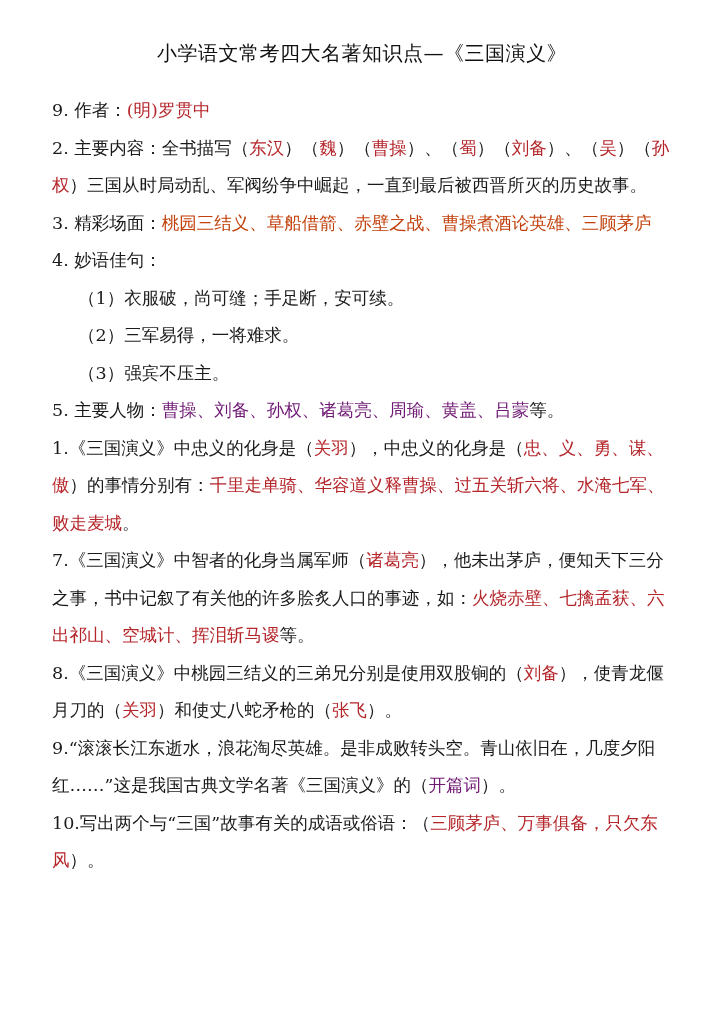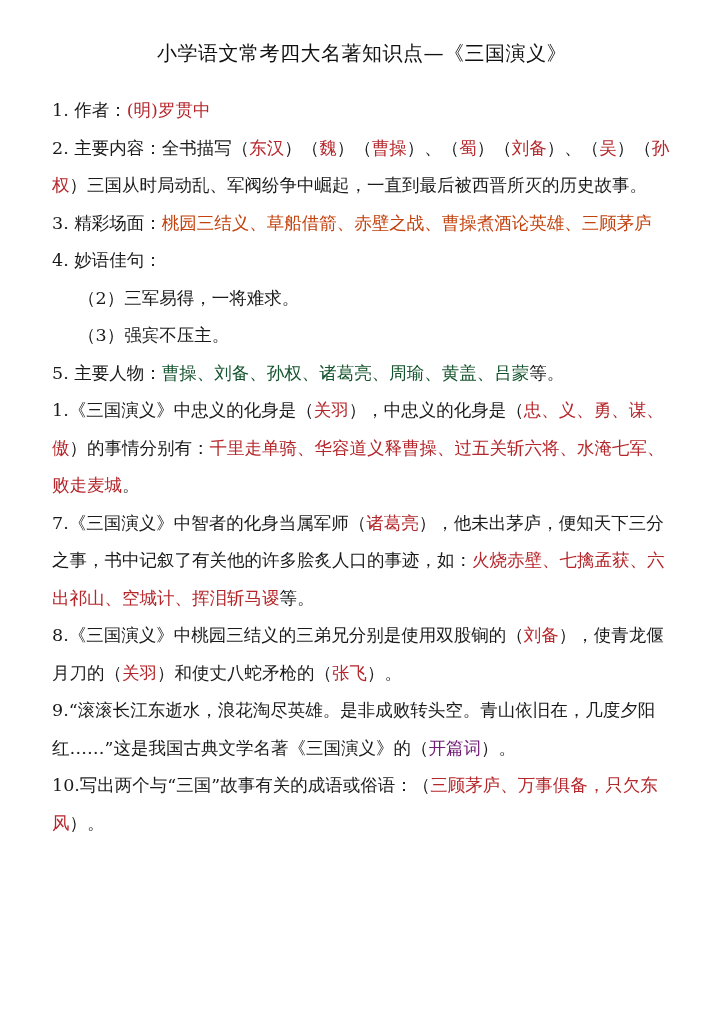--- a/index.html
+++ b/index.html
@@ -20,26 +20,27 @@
   .item { margin: 0; }
   .sub { padding-left: 26px; }
   .red { color: #b5262b; }
 </style>
 </head>
 <body>
 
 <div class="page">
   <div class="title">小学语文常考四大名著知识点—《三国演义》</div>
   <div class="content" id="content">
-      <p class="item"><span>1.  作者：</span><span class="red" style="color: rgb(181, 38, 43);">(明)罗贯中</span></p>
+      <p class="item"><span>9.  作者：</span><span class="red" style="color: rgb(181, 38, 43);">(明)罗贯中</span></p>
       <p class="item"><span>2.  主要内容：全书描写（</span><span class="red" style="color: rgb(181, 38, 43);">东汉</span><span>）（</span><span class="red" style="color: rgb(181, 38, 43);">魏</span><span>）（</span><span class="red" style="color: rgb(181, 38, 43);">曹操</span><span>）、（</span><span class="red" style="color: rgb(181, 38, 43);">蜀</span><span>）（</span><span class="red" style="color: rgb(181, 38, 43);">刘备</span><span>）、（</span><span class="red" style="color: rgb(181, 38, 43);">吴</span><span>）（</span><span class="red" style="color: rgb(181, 38, 43);">孙权</span><span>）三国从时局动乱、军阀纷争中崛起，一直到最后被西晋所灭的历史故事。</span></p>
       <p class="item"><span>3.  精彩场面：</span><span class="red" style="color: #c2410c;">桃园三结义、草船借箭、赤壁之战、曹操煮酒论英雄、三顾茅庐</span></p>
       <p class="item"><span>4.  妙语佳句：</span></p>
+      <p class="item sub"><span>（1）衣服破，尚可缝；手足断，安可续。</span></p>
       <p class="item sub"><span>（2）三军易得，一将难求。</span></p>
       <p class="item sub"><span>（3）强宾不压主。</span></p>
-      <p class="item"><span>5.  主要人物：</span><span class="red" style="color: #14532d;">曹操、刘备、孙权、诸葛亮、周瑜、黄盖、吕蒙</span><span>等。</span></p>
+      <p class="item"><span>5.  主要人物：</span><span class="red" style="color: #701a75;">曹操、刘备、孙权、诸葛亮、周瑜、黄盖、吕蒙</span><span>等。</span></p>
       <p class="item"><span>1.《三国演义》中忠义的化身是（</span><span class="red" style="color: rgb(181, 38, 43);">关羽</span><span>），中忠义的化身是（</span><span class="red" style="color: rgb(181, 38, 43);">忠、义、勇、谋、傲</span><span>）的事情分别有：</span><span class="red" style="color: rgb(181, 38, 43);">千里走单骑、华容道义释曹操、过五关斩六将、水淹七军、败走麦城</span><span>。</span></p>
       <p class="item"><span>7.《三国演义》中智者的化身当属军师（</span><span class="red" style="color: rgb(181, 38, 43);">诸葛亮</span><span>），他未出茅庐，便知天下三分之事，书中记叙了有关他的许多脍炙人口的事迹，如：</span><span class="red" style="color: rgb(181, 38, 43);">火烧赤壁、七擒孟获、六出祁山、空城计、挥泪斩马谡</span><span>等。</span></p>
       <p class="item"><span>8.《三国演义》中桃园三结义的三弟兄分别是使用双股锏的（</span><span class="red" style="color: rgb(181, 38, 43);">刘备</span><span>），使青龙偃月刀的（</span><span class="red" style="color: rgb(181, 38, 43);">关羽</span><span>）和使丈八蛇矛枪的（</span><span class="red" style="color: rgb(181, 38, 43);">张飞</span><span>）。</span></p>
       <p class="item"><span>9.“滚滚长江东逝水，浪花淘尽英雄。是非成败转头空。青山依旧在，几度夕阳红……”这是我国古典文学名著《三国演义》的（</span><span class="red" style="color: #701a75;">开篇词</span><span>）。</span></p>
       <p class="item"><span>10.写出两个与“三国”故事有关的成语或俗语：（</span><span class="red" style="color: rgb(181, 38, 43);">三顾茅庐、万事俱备，只欠东风</span><span>）。</span></p>
     </div>
 </div>
 
 </body></html>

